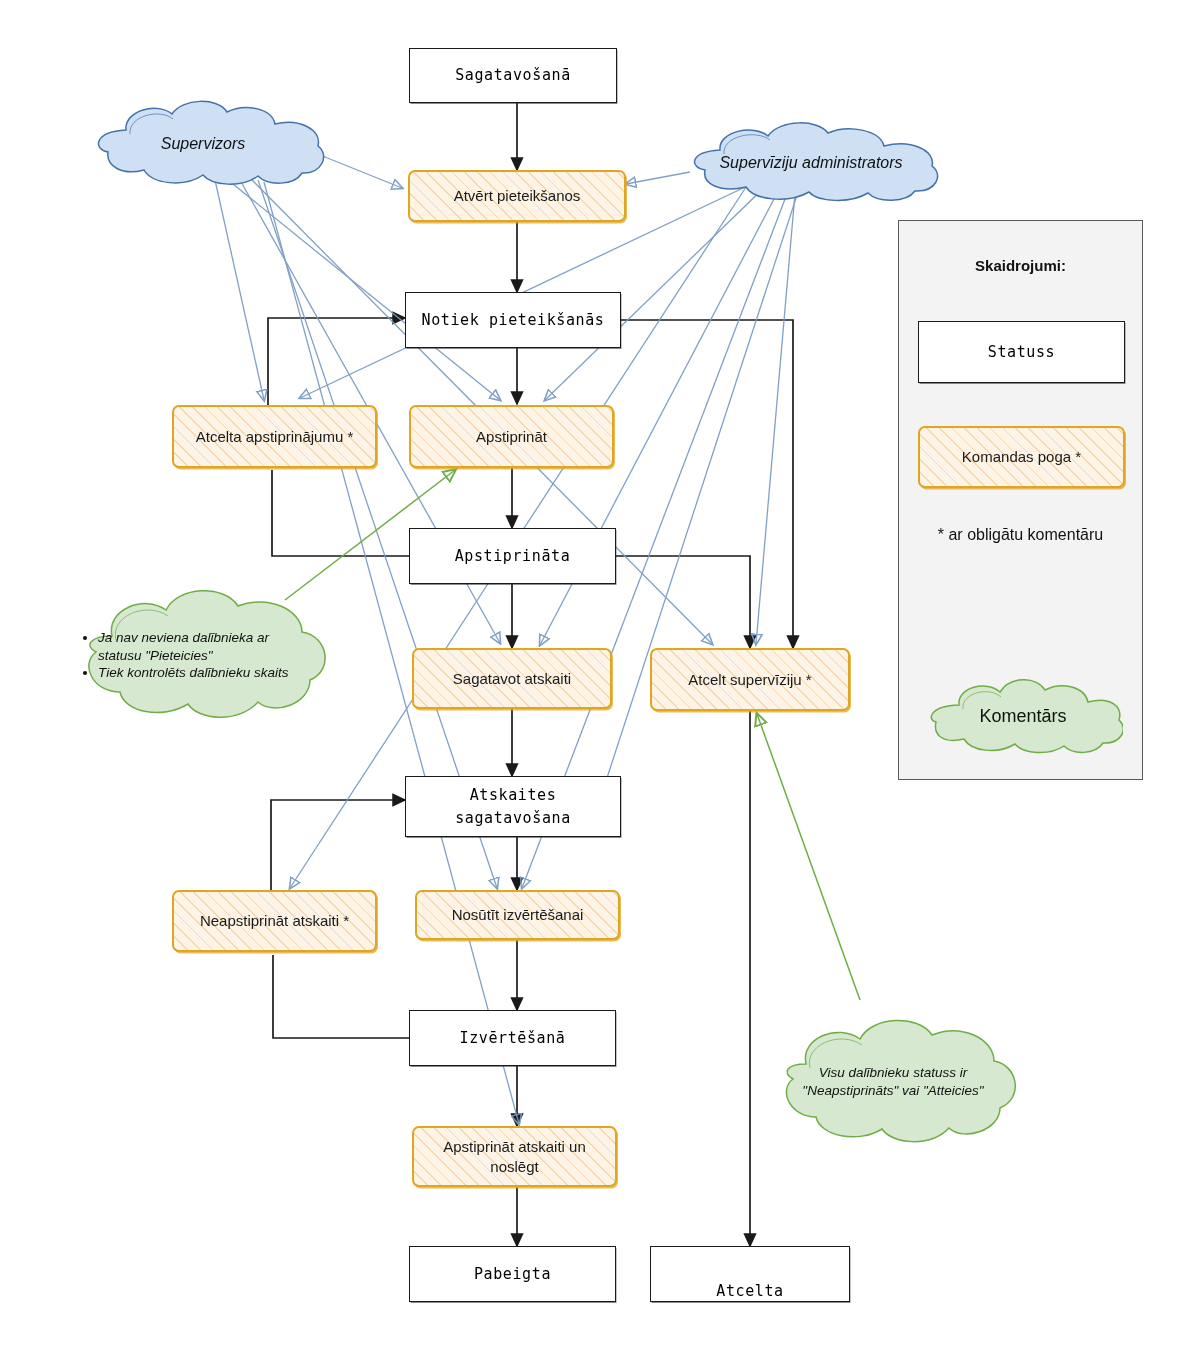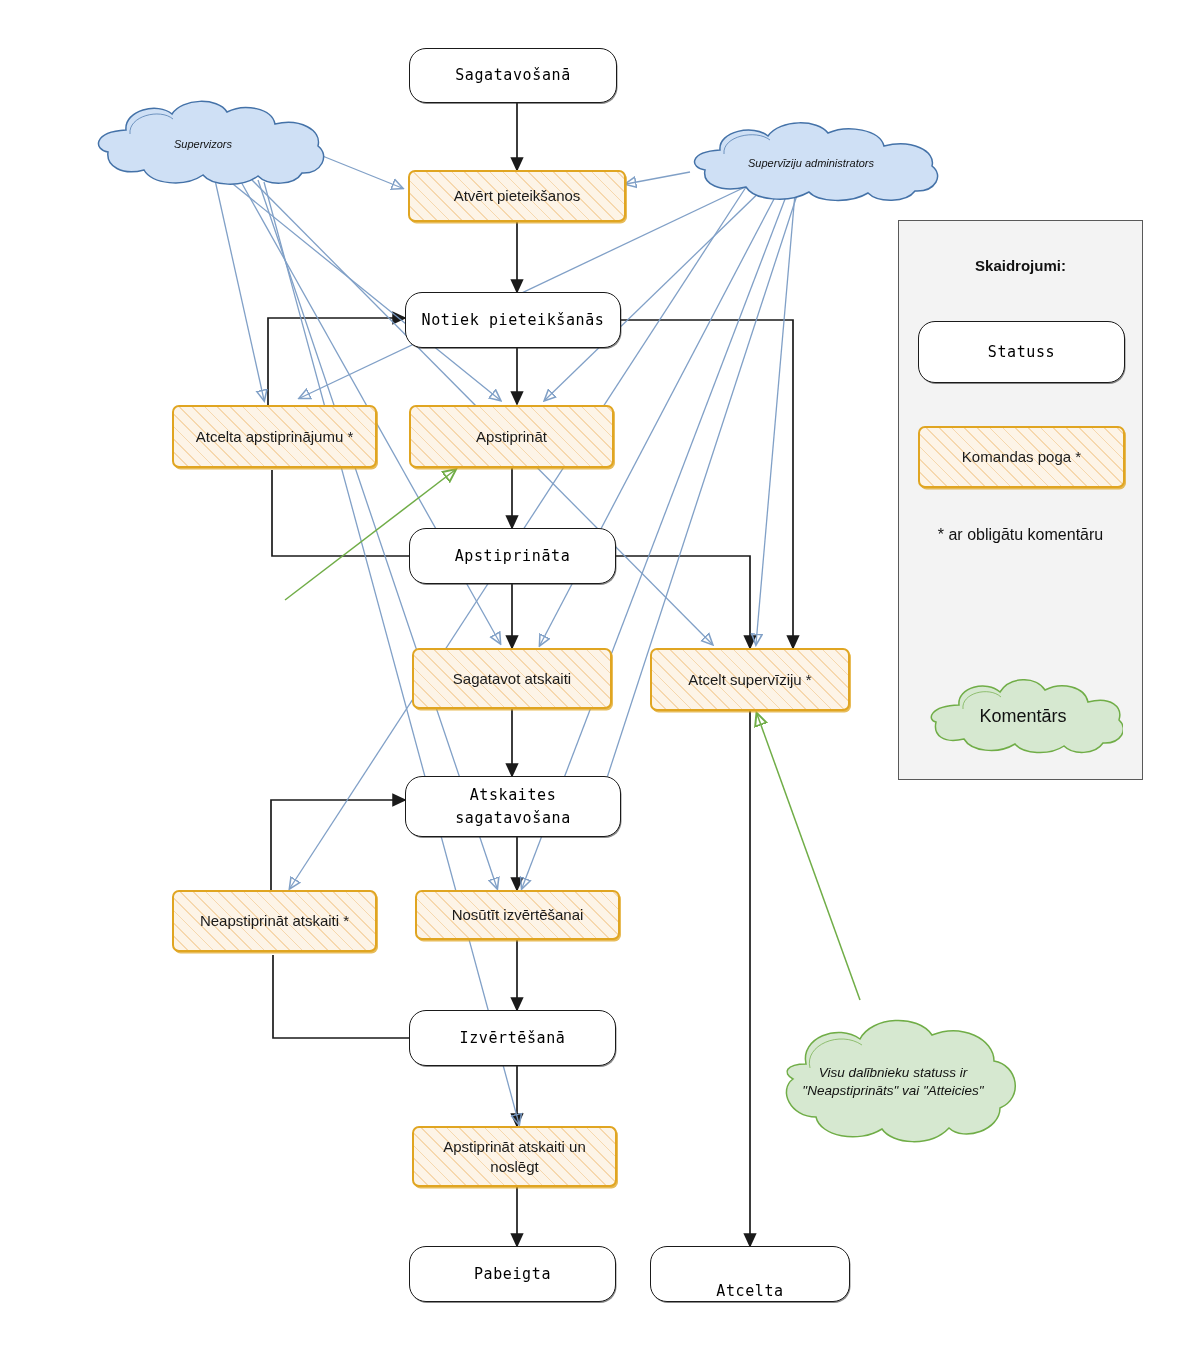--- a/index.html
+++ b/index.html
@@ -7,21 +7,21 @@
   #stage{position:relative;width:1191px;height:1360px;overflow:hidden;background:#fff;}
   svg.layer{position:absolute;left:0;top:0;width:1191px;height:1360px;pointer-events:none;}
 
   .node{position:absolute;box-sizing:border-box;display:flex;align-items:center;
         justify-content:center;text-align:center;}
 
   
   .status{
     background:#ffffff;
     border:1.6px solid #1a1a1a;
-    border-radius:17px;
+    border-radius:0;
     font-family:"DejaVu Sans Mono","Liberation Mono",monospace;
     font-size:15px;
     color:#000;
     letter-spacing:.6px;
     line-height:1.35;
     box-shadow:1px 1.5px 0 -0.5px rgba(40,40,40,.55);
   }
   .status.two{line-height:1.5;}
 
   
@@ -49,21 +49,21 @@
   }
   .legend .status,.legend .cmd{position:absolute;}
   .legend-note{
     position:absolute;left:0;right:0;top:305px;text-align:center;
     font-size:16px;color:#111;
   }
 
   
   .cloud{position:absolute;display:flex;align-items:center;justify-content:center;}
   .cloud .ctext{position:relative;z-index:3;text-align:center;color:#111;width:88%;}
-  .cloud.role .ctext{font-style:italic;font-size:11px;}
+  .cloud.role .ctext{font-style:italic;font-size:16px;}
   .cloud.note .ctext{font-style:italic;font-size:13.5px;line-height:1.32;}
   .cloud svg{position:absolute;left:0;top:0;width:100%;height:100%;}
   .bullets{margin:0;padding:0 0 0 14px;text-align:left;list-style:disc;}
   .bullets li{margin:0;}
 </style>
 </head>
 <body>
 
 <div id="stage">
 
@@ -233,20 +233,34 @@
     <svg viewBox="0 0 278 82" preserveAspectRatio="none">
       <path d="M48,28 C46,9 82,2 96,14 C108,-3 146,-3 156,11 C176,2 208,8 212,24
                C240,17 264,29 260,44 C272,53 264,70 243,69 C234,81 206,81 196,71
                C178,82 146,80 137,70 C116,82 82,78 74,65 C48,71 30,62 33,48
                C18,46 16,30 48,28 Z" fill="#cfe0f5" stroke="#4472a8" stroke-width="1.5"></path>
       <path d="M52,32 C50,14 84,7 98,18" fill="none" stroke="#4472a8" stroke-width="1" opacity=".7"></path>
     </svg>
     <span class="ctext">Supervīziju administrators</span>
   </div>
 
+  <div class="cloud note" style="left:62px;top:588px;width:275px;height:135px;">
+    <svg viewBox="0 0 275 135" preserveAspectRatio="none">
+      <path d="M50,48 C44,22 82,6 104,22 C116,-2 162,-4 176,18 C206,6 240,22 240,44
+               C266,48 272,82 248,92 C248,116 212,128 196,114 C176,136 136,132 126,116
+               C100,132 62,124 58,104 C30,104 18,76 34,64 C22,58 28,48 50,48 Z" fill="#d6e8d0" stroke="#70ad47" stroke-width="1.5"></path>
+      <path d="M54,52 C48,28 84,13 106,28" fill="none" stroke="#70ad47" stroke-width="1" opacity=".7"></path>
+    </svg>
+    <span class="ctext" style="width:84%;">
+      <ul class="bullets">
+        <li>Ja nav neviena dalībnieka ar statusu "Pieteicies"</li>
+        <li>Tiek kontrolēts dalībnieku skaits</li>
+      </ul>
+    </span>
+  </div>
 
   <div class="cloud note" style="left:762px;top:1018px;width:262px;height:128px;">
     <svg viewBox="0 0 262 128" preserveAspectRatio="none">
       <path d="M44,46 C38,20 76,5 98,21 C110,-2 156,-4 170,17 C200,5 232,21 232,43
                C256,47 262,80 238,90 C238,112 202,124 187,110 C168,130 130,126 120,111
                C96,126 58,118 54,99 C28,99 16,72 31,61 C20,55 24,46 44,46 Z" fill="#d6e8d0" stroke="#70ad47" stroke-width="1.5"></path>
       <path d="M48,50 C42,27 78,12 100,27" fill="none" stroke="#70ad47" stroke-width="1" opacity=".7"></path>
     </svg>
     <span class="ctext" style="width:94%;">
       <span>Visu dalībnieku statuss ir</span><br>

